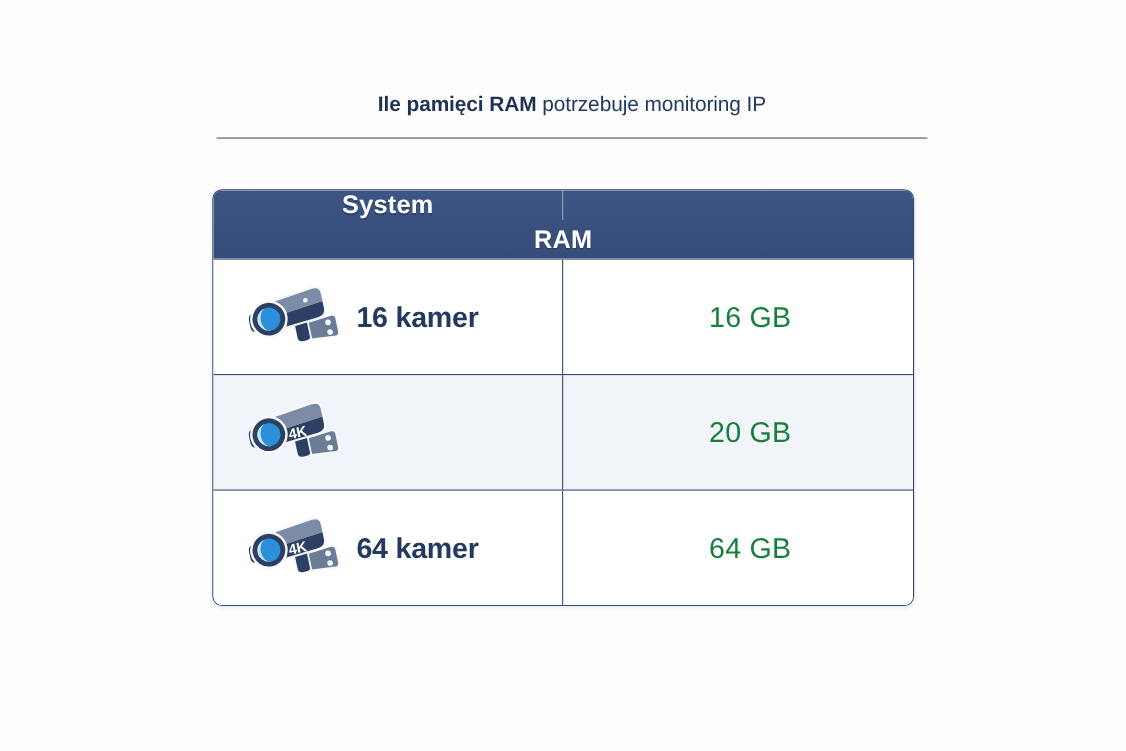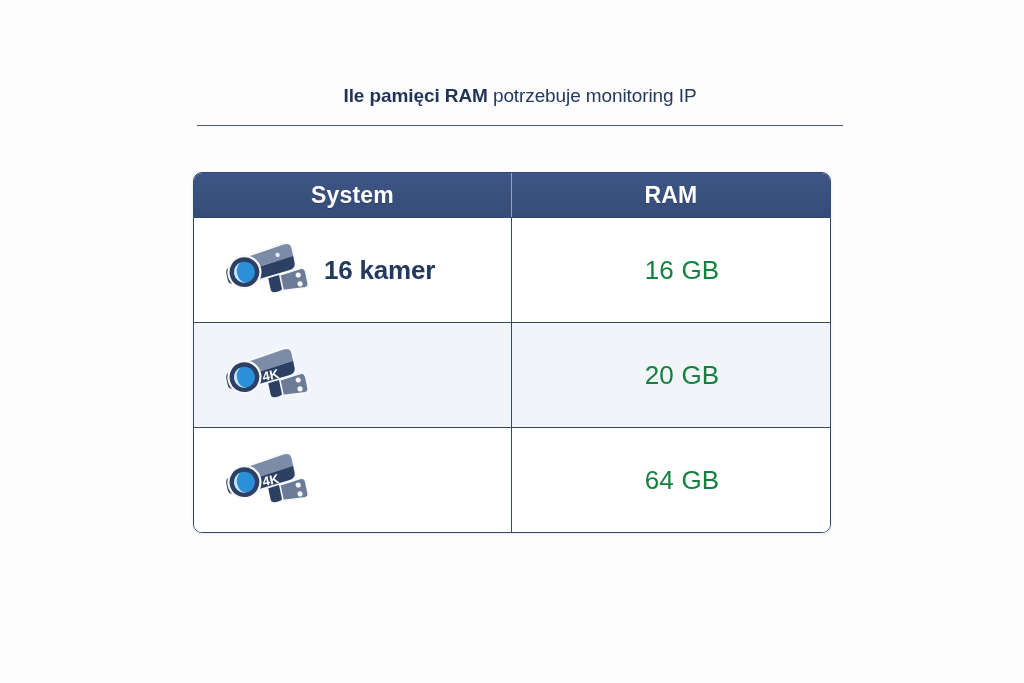--- a/index.html
+++ b/index.html
@@ -82,23 +82,24 @@
   .cell-ram {
     flex: 1;
     box-sizing: border-box;
     display: flex;
     align-items: center;
     justify-content: center;
   }
 
   
   .head-row {
-    height: 44px;
+    height: 62px;
     background: #3a5180;
     background: linear-gradient(180deg, #3e5685 0%, #364c78 100%);
+    flex-direction: column;
   }
   .head-row .cell-sys {
     justify-content: center;
     border-right: 1.5px solid #93a3c0;
   }
   .head-label {
     color: #ffffff;
     font-size: 23px;
     font-weight: 700;
     letter-spacing: 0.2px;
@@ -238,20 +239,21 @@
             <circle cx="28" cy="34" r="16" fill="#2c4063" stroke="#f6f8fb" stroke-width="2.2"></circle>
             <circle cx="28" cy="34" r="10.5" fill="#2b8fd9"></circle>
             <path d="M28 23.5 a10.5 10.5 0 0 0 0 21 a7.5 10.5 0 0 1 0 -21 Z" fill="#d8eaf7" opacity="0.92"></path>
             <text x="54" y="42" font-family="'Liberation Sans', sans-serif" font-size="13" font-weight="700" fill="#ffffff" text-anchor="middle">4K</text>
             <path d="M50 45 L62 44 L62 56 Q62 60 57 60 L54 60 Q50 60 50 56 Z" fill="#2c4063"></path>
             <path d="M62 44 L84 42 Q88 42 88 46 L88 58 Q88 62 84 62 L62 60 Z" fill="#6b7c96" stroke="#f6f8fb" stroke-width="1.6"></path>
             <circle cx="80" cy="48" r="2.6" fill="#f4f6fa"></circle>
             <circle cx="80" cy="57" r="2.6" fill="#f4f6fa"></circle>
           </g>
         </svg>
+        <span class="sys-label">64 kamer</span>
       </div>
       <div class="cell-ram">
         <span class="ram-label">64 GB</span>
       </div>
     </div>
 
   </div>
 </div>
 
 </body></html>

